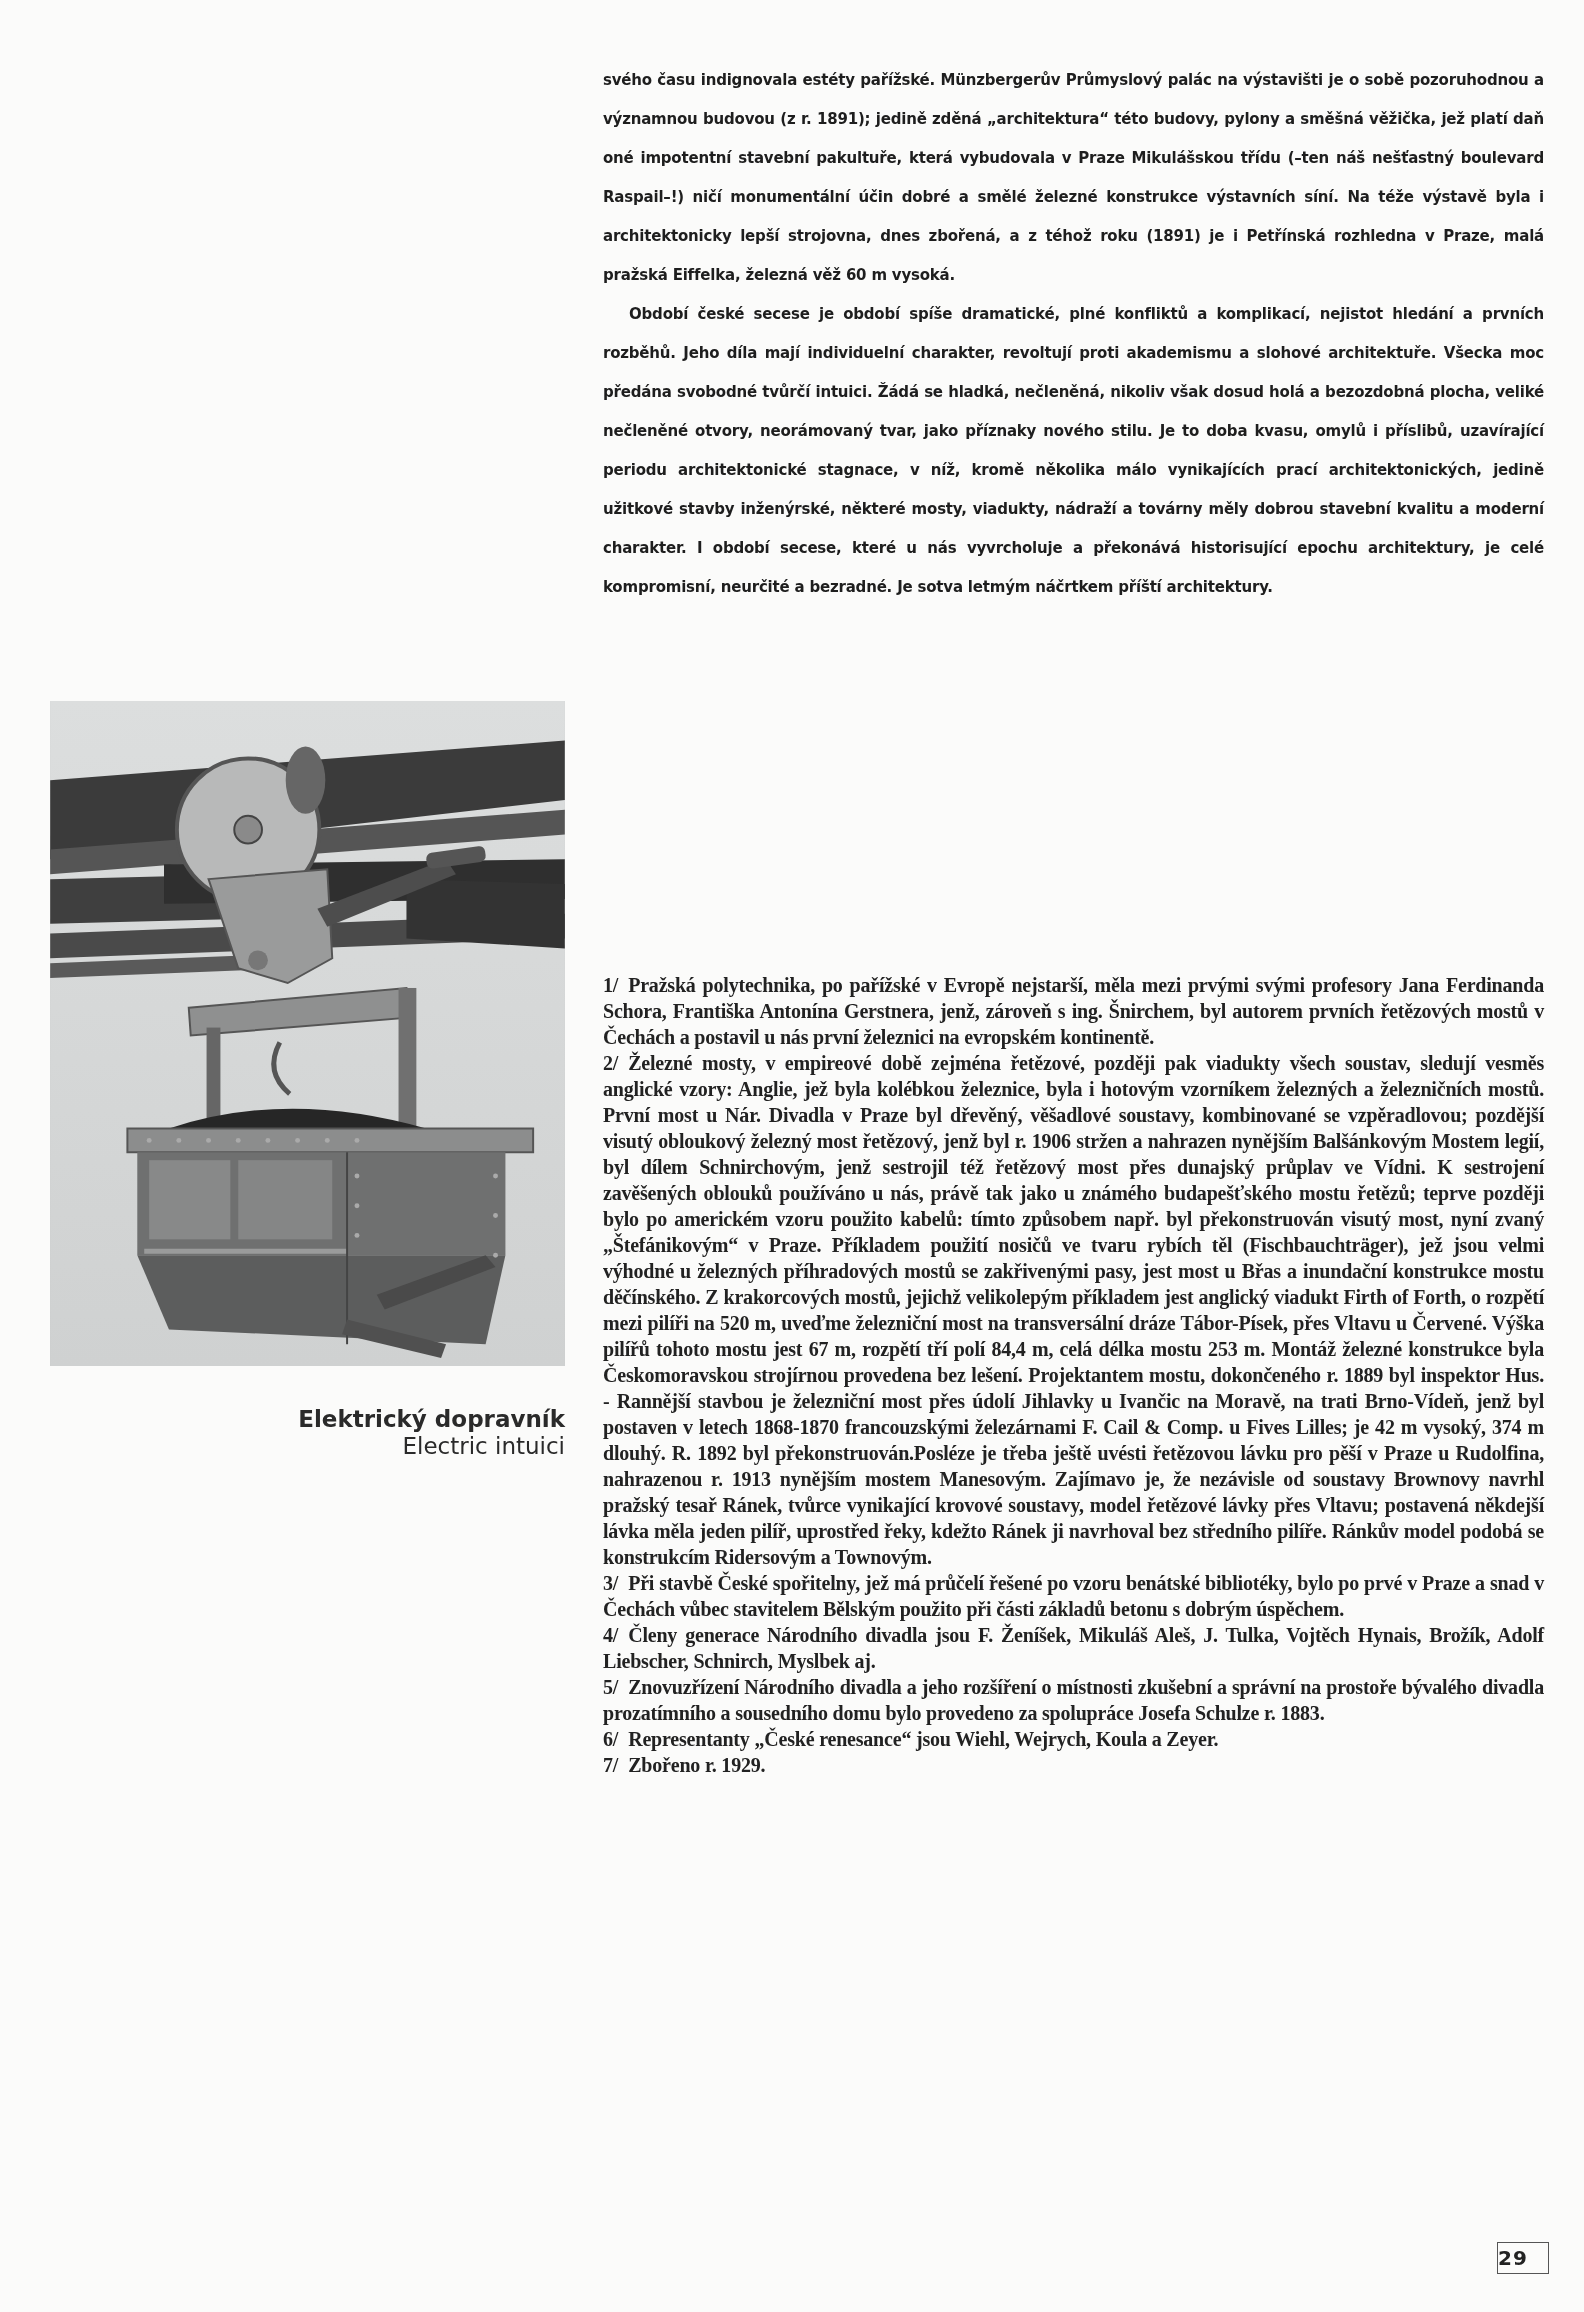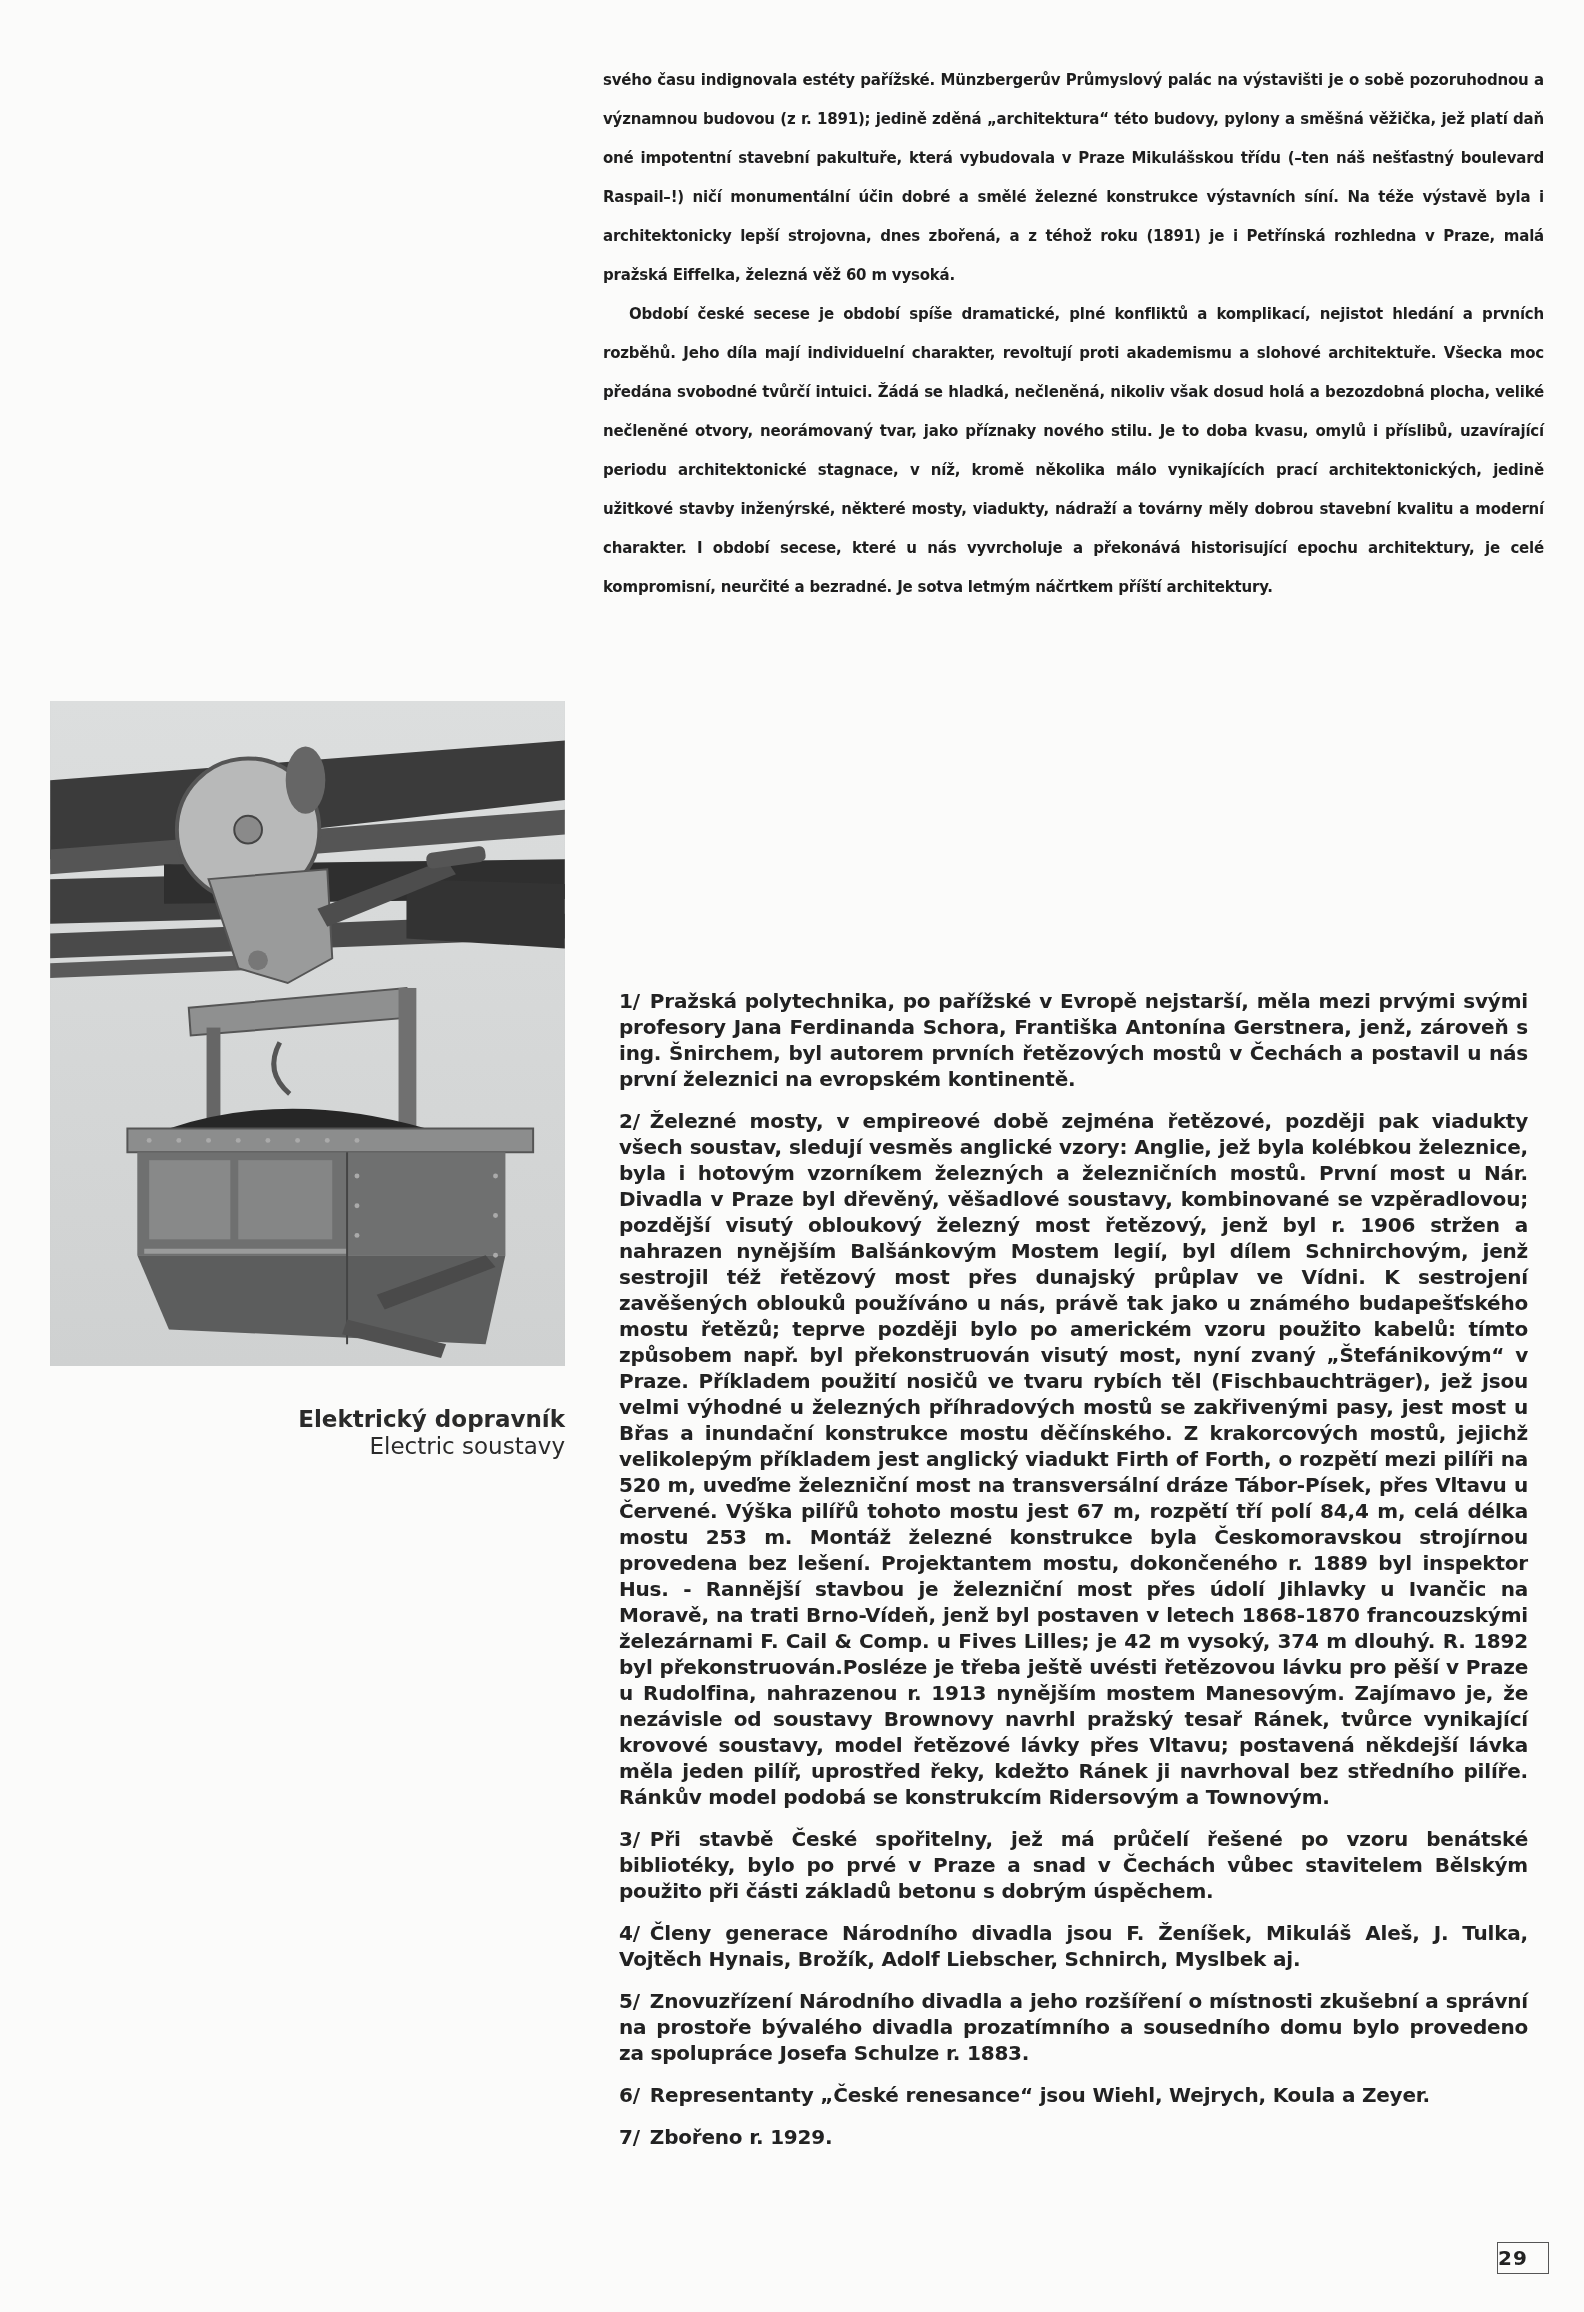--- a/index.html
+++ b/index.html
@@ -23,21 +23,21 @@
   .caption {
     position:absolute; left:297px; top:1406px; width:268px; text-align:right;
     font-size:23px; line-height:27px; color:#2a2a2a;
   }
   .caption .cz { font-weight:bold; }
   .notes {
     position:absolute; left:603px; top:972px; width:941px;
     font-size:20px; font-weight:bold; line-height:26px;
     text-align:justify; letter-spacing:-0.2px; color:#222;
   }
-  .notes p { margin:16px; }
+  .notes p { margin:0;font-family:Liberation Serif, serif; }
   .notes .num { display:inline-block; margin-right:10px; }
   .page-num {
     position:absolute; left:1497px; top:2242px; width:50px; height:30px;
     border:1.5px solid #555; line-height:30px;
     font-size:20px; font-weight:bold; color:#222; letter-spacing:1px;
   }
 </style>
 </head>
 <body>
 
@@ -109,21 +109,21 @@
         <circle cx="450" cy="560" r="2.5"></circle>
     </g>
 
     <polygon points="330,600 440,560 450,572 338,615" fill="#4a4a4a"></polygon>
     <polygon points="300,625 400,650 395,664 295,640" fill="#505050"></polygon>
   </svg>
 </div>
 
 <div class="caption">
   <div class="cz">Elektrický dopravník</div>
-  <div>Electric soustavy</div>
+  <div>Electric intuici</div>
 </div>
 
 <div class="notes">
   <p><span class="num">1/</span><span>Pražská polytechnika, po pařížské v Evropě nejstarší, měla mezi prvými svými profesory Jana Ferdinanda Schora, Františka Antonína Gerstnera, jenž, zároveň s ing. Šnirchem, byl autorem prvních řetězových mostů v Čechách a postavil u nás první železnici na evropském kontinentě.</span></p>
   <p><span class="num">2/</span><span>Železné mosty, v empireové době zejména řetězové, později pak viadukty všech soustav, sledují vesměs anglické vzory: Anglie, jež byla kolébkou železnice, byla i hotovým vzorníkem železných a železničních mostů. První most u Nár. Divadla v Praze byl dřevěný, věšadlové soustavy, kombinované se vzpěradlovou; pozdější visutý obloukový železný most řetězový, jenž byl r. 1906 stržen a nahrazen nynějším Balšánkovým Mostem legií, byl dílem Schnirchovým, jenž sestrojil též řetězový most přes dunajský průplav ve Vídni. K sestrojení zavěšených oblouků používáno u nás, právě tak jako u známého budapešťského mostu řetězů; teprve později bylo po americkém vzoru použito kabelů: tímto způsobem např. byl překonstruován visutý most, nyní zvaný „Štefánikovým“ v Praze. Příkladem použití nosičů ve tvaru rybích těl (Fischbauchträger), jež jsou velmi výhodné u železných příhradových mostů se zakřivenými pasy, jest most u Břas a inundační konstrukce mostu děčínského. Z krakorcových mostů, jejichž velikolepým příkladem jest anglický viadukt Firth of Forth, o rozpětí mezi pilíři na 520 m, uveďme železniční most na transversální dráze Tábor-Písek, přes Vltavu u Červené. Výška pilířů tohoto mostu jest 67 m, rozpětí tří polí 84,4 m, celá délka mostu 253 m. Montáž železné konstrukce byla Českomoravskou strojírnou provedena bez lešení. Projektantem mostu, dokončeného r. 1889 byl inspektor Hus. - Rannější stavbou je železniční most přes údolí Jihlavky u Ivančic na Moravě, na trati Brno-Vídeň, jenž byl postaven v letech 1868-1870 francouzskými železárnami F. Cail &amp; Comp. u Fives Lilles; je 42 m vysoký, 374 m dlouhý. R. 1892 byl překonstruován.Posléze je třeba ještě uvésti řetězovou lávku pro pěší v Praze u Rudolfina, nahrazenou r. 1913 nynějším mostem Manesovým. Zajímavo je, že nezávisle od soustavy Brownovy navrhl pražský tesař Ránek, tvůrce vynikající krovové soustavy, model řetězové lávky přes Vltavu; postavená někdejší lávka měla jeden pilíř, uprostřed řeky, kdežto Ránek ji navrhoval bez středního pilíře. Ránkův model podobá se konstrukcím Ridersovým a Townovým.</span></p>
   <p><span class="num">3/</span><span>Při stavbě České spořitelny, jež má průčelí řešené po vzoru benátské bibliotéky, bylo po prvé v Praze a snad v Čechách vůbec stavitelem Bělským použito při části základů betonu s dobrým úspěchem.</span></p>
   <p><span class="num">4/</span><span>Členy generace Národního divadla jsou F. Ženíšek, Mikuláš Aleš, J. Tulka, Vojtěch Hynais, Brožík, Adolf Liebscher, Schnirch, Myslbek aj.</span></p>
   <p><span class="num">5/</span><span>Znovuzřízení Národního divadla a jeho rozšíření o místnosti zkušební a správní na prostoře bývalého divadla prozatímního a sousedního domu bylo provedeno za spolupráce Josefa Schulze r. 1883.</span></p>
   <p><span class="num">6/</span><span>Representanty „České renesance“ jsou Wiehl, Wejrych, Koula a Zeyer.</span></p>
   <p><span class="num">7/</span><span>Zbořeno r. 1929.</span></p>

